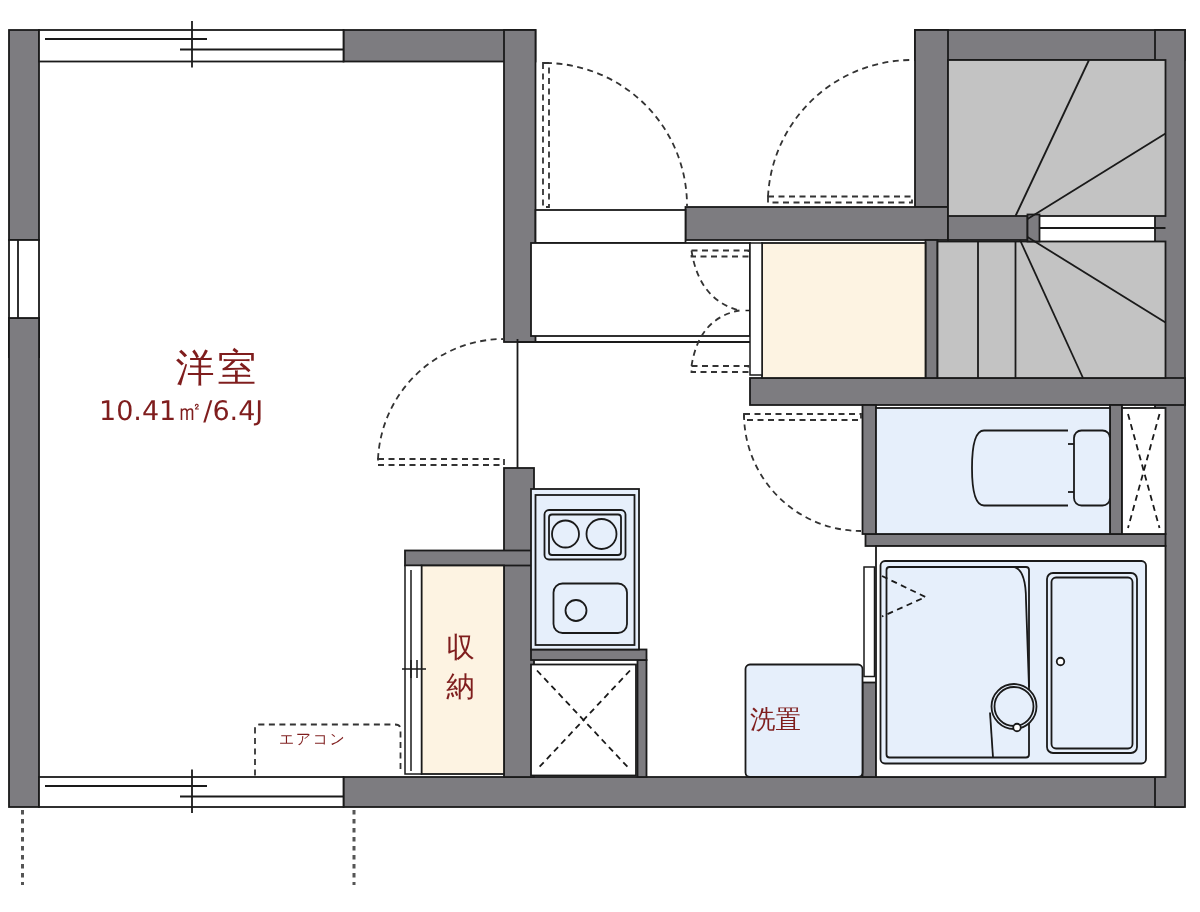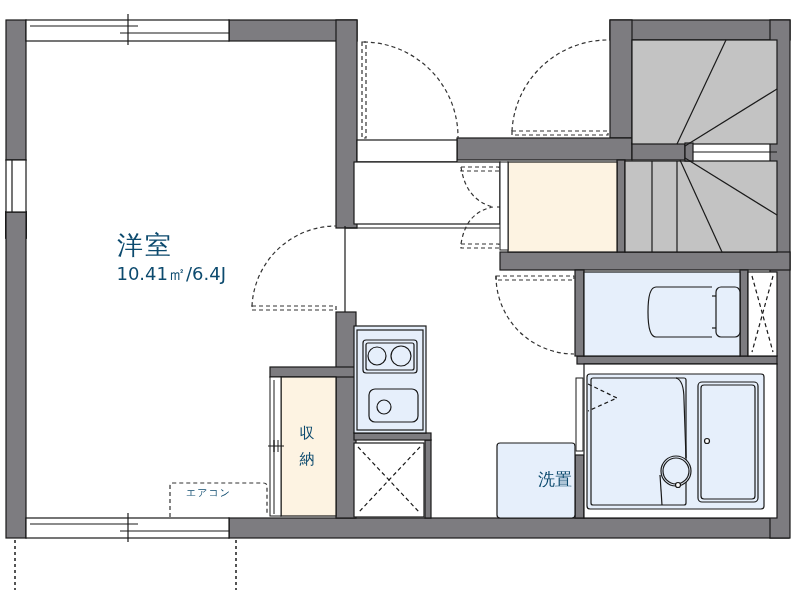--- a/index.html
+++ b/index.html
@@ -1,23 +1,23 @@
 <!DOCTYPE html>
 <html><head>
 <meta charset="utf-8">
 <style>
   html, body { margin:0; padding:0; background:#ffffff; }
   body { width:800px; height:608px; position:relative; overflow:hidden; font-family:"DejaVu Sans", sans-serif; }
   svg { position:absolute; left:0; top:0; }
-  .lbl { position:absolute; color:#0c4a6e; font-family:"DejaVu Sans", sans-serif; white-space:nowrap; }
+  .lbl { position:absolute; color:#7f1d1d; font-family:"DejaVu Sans", sans-serif; white-space:nowrap; }
   .room-name { left:100px; top:228px; font-size:26px; letter-spacing:2px; width:90px; text-align:center; }
-  .room-area { left:66px; top:262px; font-size:18px; width:160px; text-align:right; }
-  .storage { left:294px; top:420px; font-size:15px; width:26px; line-height:26px; text-align:center; white-space:normal; }
+  .room-area { left:66px; top:262px; font-size:18px; width:160px; text-align:left; }
+  .storage { left:294px; top:420px; font-size:19px; width:26px; line-height:26px; text-align:center; white-space:normal;font-family:Liberation Serif, serif; }
   .aircon { left:186px; top:486px; font-size:10px; letter-spacing:1px; }
-  .washer { left:500px; top:468px; font-size:17px; width:72px; text-align:right; }
+  .washer { left:500px; top:468px; font-size:17px; width:72px; text-align:left; }
 </style>
 </head>
 <body>
 
 <svg width="800" height="608" viewBox="0 0 800 608" xmlns="http://www.w3.org/2000/svg">
 
   <g fill="#7d7c80" stroke="#1a1a1a" stroke-width="1.2">
 
     <rect x="6" y="20" width="20" height="140"></rect>
 

